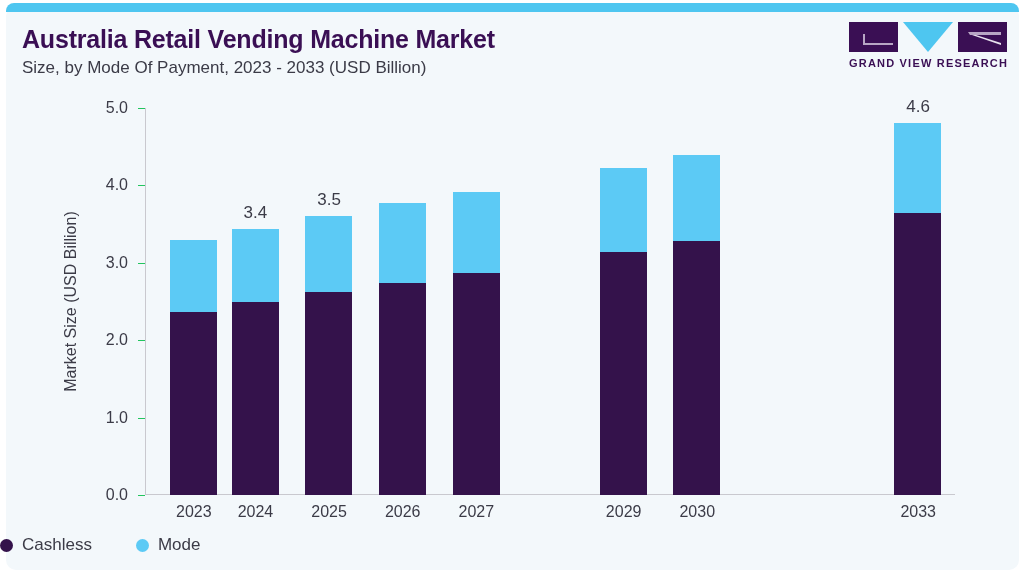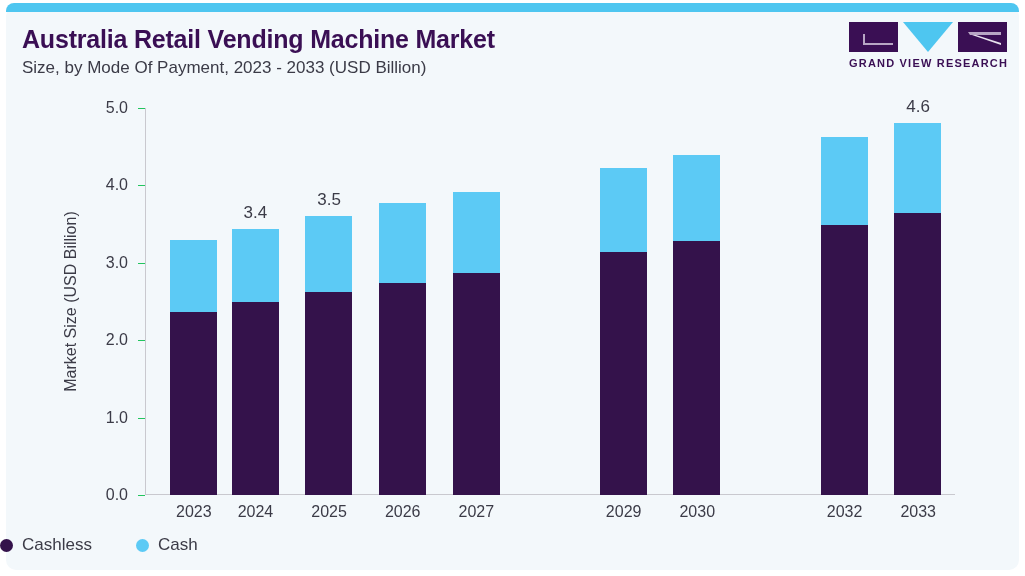--- a/index.html
+++ b/index.html
@@ -332,41 +332,34 @@
         </div>
         <div class="xtick-label" style="width: 73.6364px;">2029</div>
       </div>
       <div class="bar-group" style="left: 515.455px; width: 73.6364px;">
         <div class="bar" style="height: 339.786px;">
           <div class="seg seg-cashless" style="bottom: 0px; height: 253.872px; background: rgb(52, 18, 75);"></div>
           <div class="seg seg-cash" style="bottom: 253.872px; height: 85.914px; background: rgb(92, 202, 245);"></div>
         </div>
         <div class="xtick-label" style="width: 73.6364px;">2030</div>
       </div>
-      <div class="bar-group" style="left: 662.727px; width: 73.6364px;">
-        <div class="bar" style="height: 357.588px;">
-          <div class="seg seg-cashless" style="bottom: 0px; height: 270.126px; background: rgb(52, 18, 75);"></div>
-          <div class="seg seg-cash" style="bottom: 270.126px; height: 87.462px; background: rgb(92, 202, 245);"></div>
-        </div>
-        <div class="xtick-label" style="width: 73.6364px;">2032</div>
-      </div>
       <div class="bar-group" style="left: 736.364px; width: 73.6364px;">
         <div class="bar" style="height: 372.294px;">
           <div class="seg seg-cashless" style="bottom: 0px; height: 282.51px; background: rgb(52, 18, 75);"></div>
           <div class="seg seg-cash" style="bottom: 282.51px; height: 89.784px; background: rgb(92, 202, 245);"></div>
         </div>
         <div class="bar-label" style="width: 73.6364px; bottom: 378.294px;">4.6</div>
         <div class="xtick-label" style="width: 73.6364px;">2033</div>
       </div>
     </div>
 
   <div class="legend" id="legend">
       <div class="legend-item">
         <span class="legend-dot" style="background: rgb(52, 18, 75);"></span>
         <span class="legend-label">Cashless</span>
       </div>
       <div class="legend-item">
         <span class="legend-dot" style="background: rgb(92, 202, 245);"></span>
-        <span class="legend-label">Cash</span>
+        <span class="legend-label">Mode</span>
       </div>
     </div>
 
 </div>
 
 </body></html>

